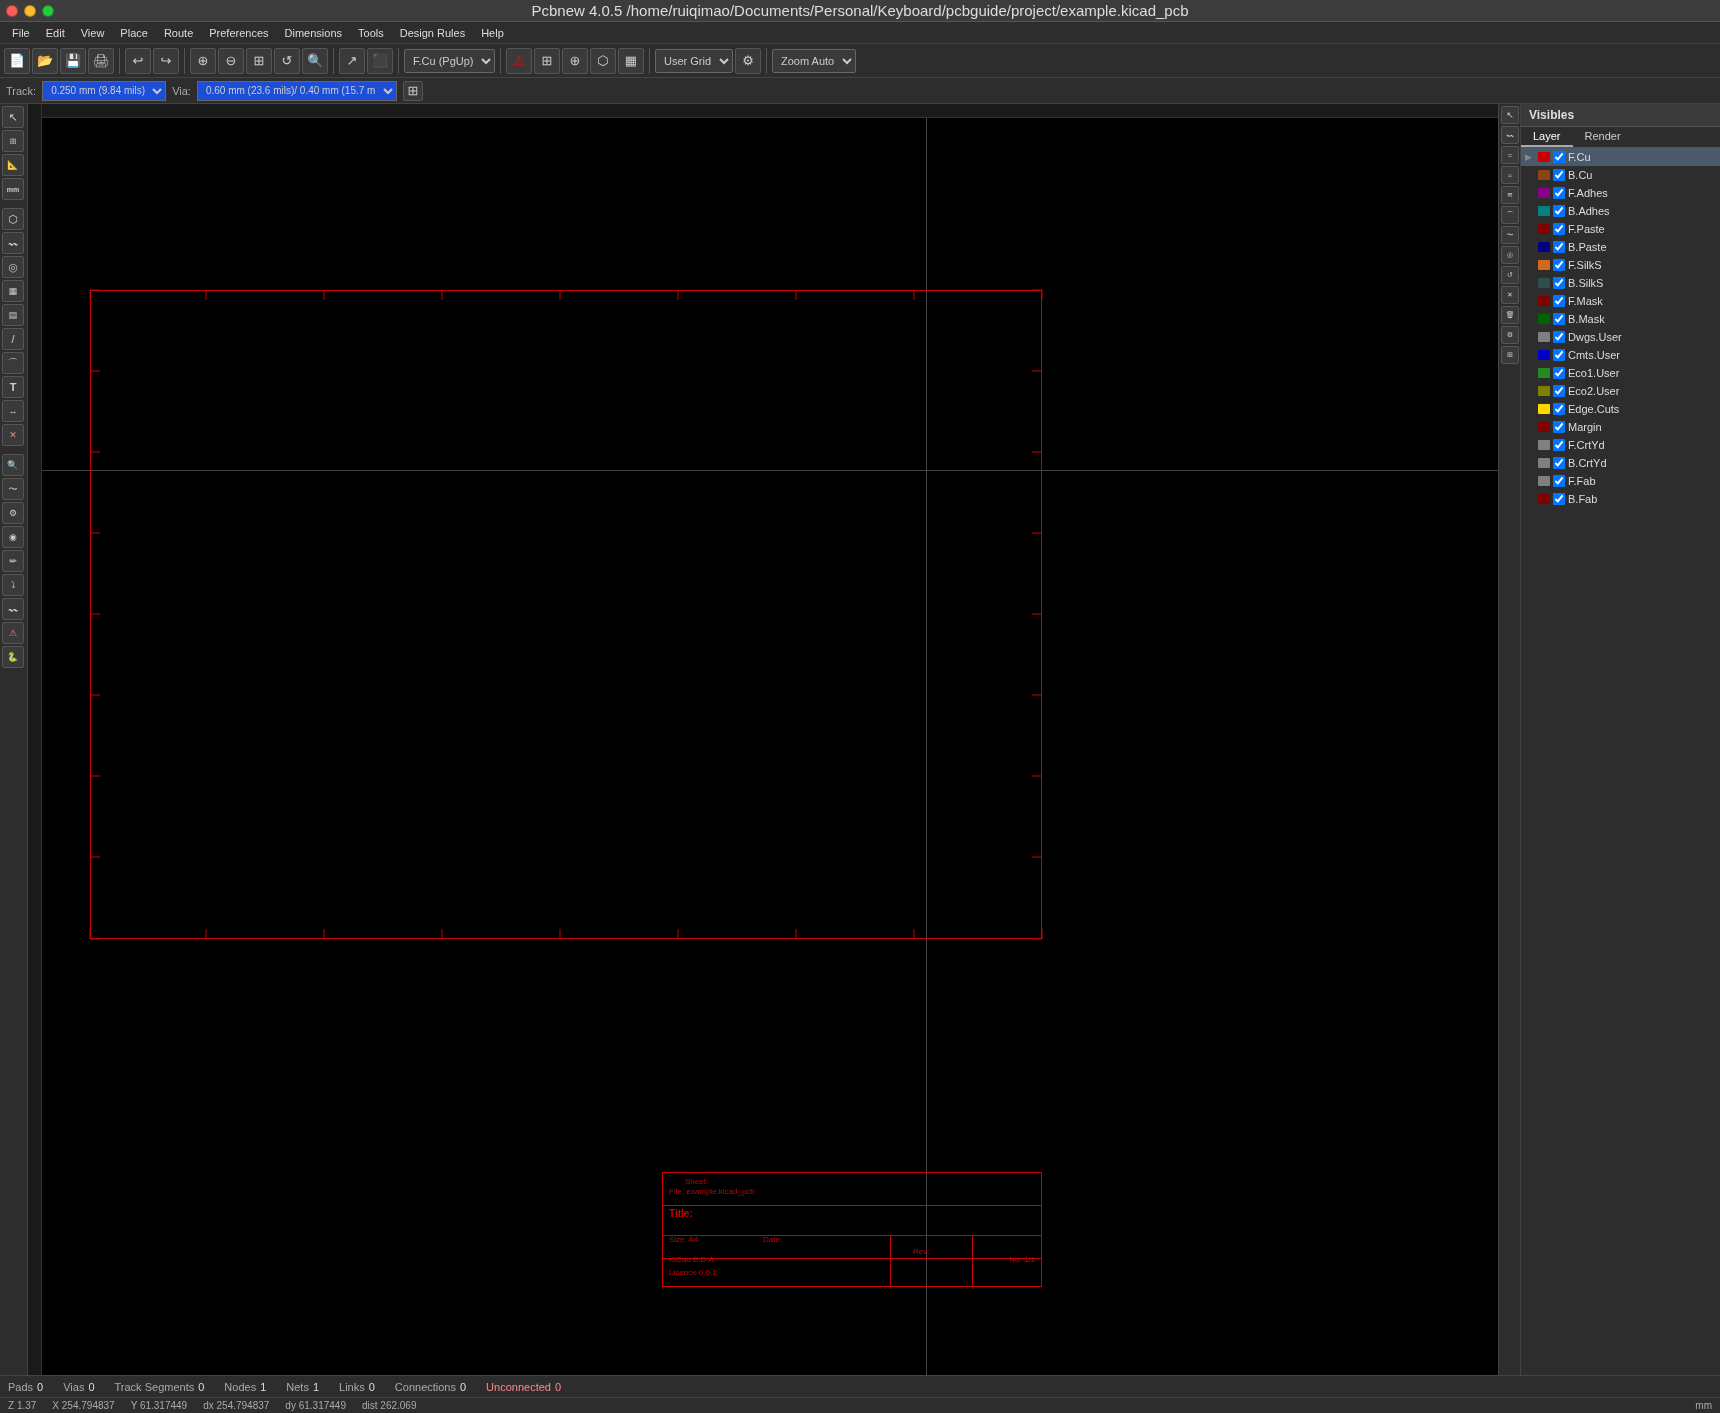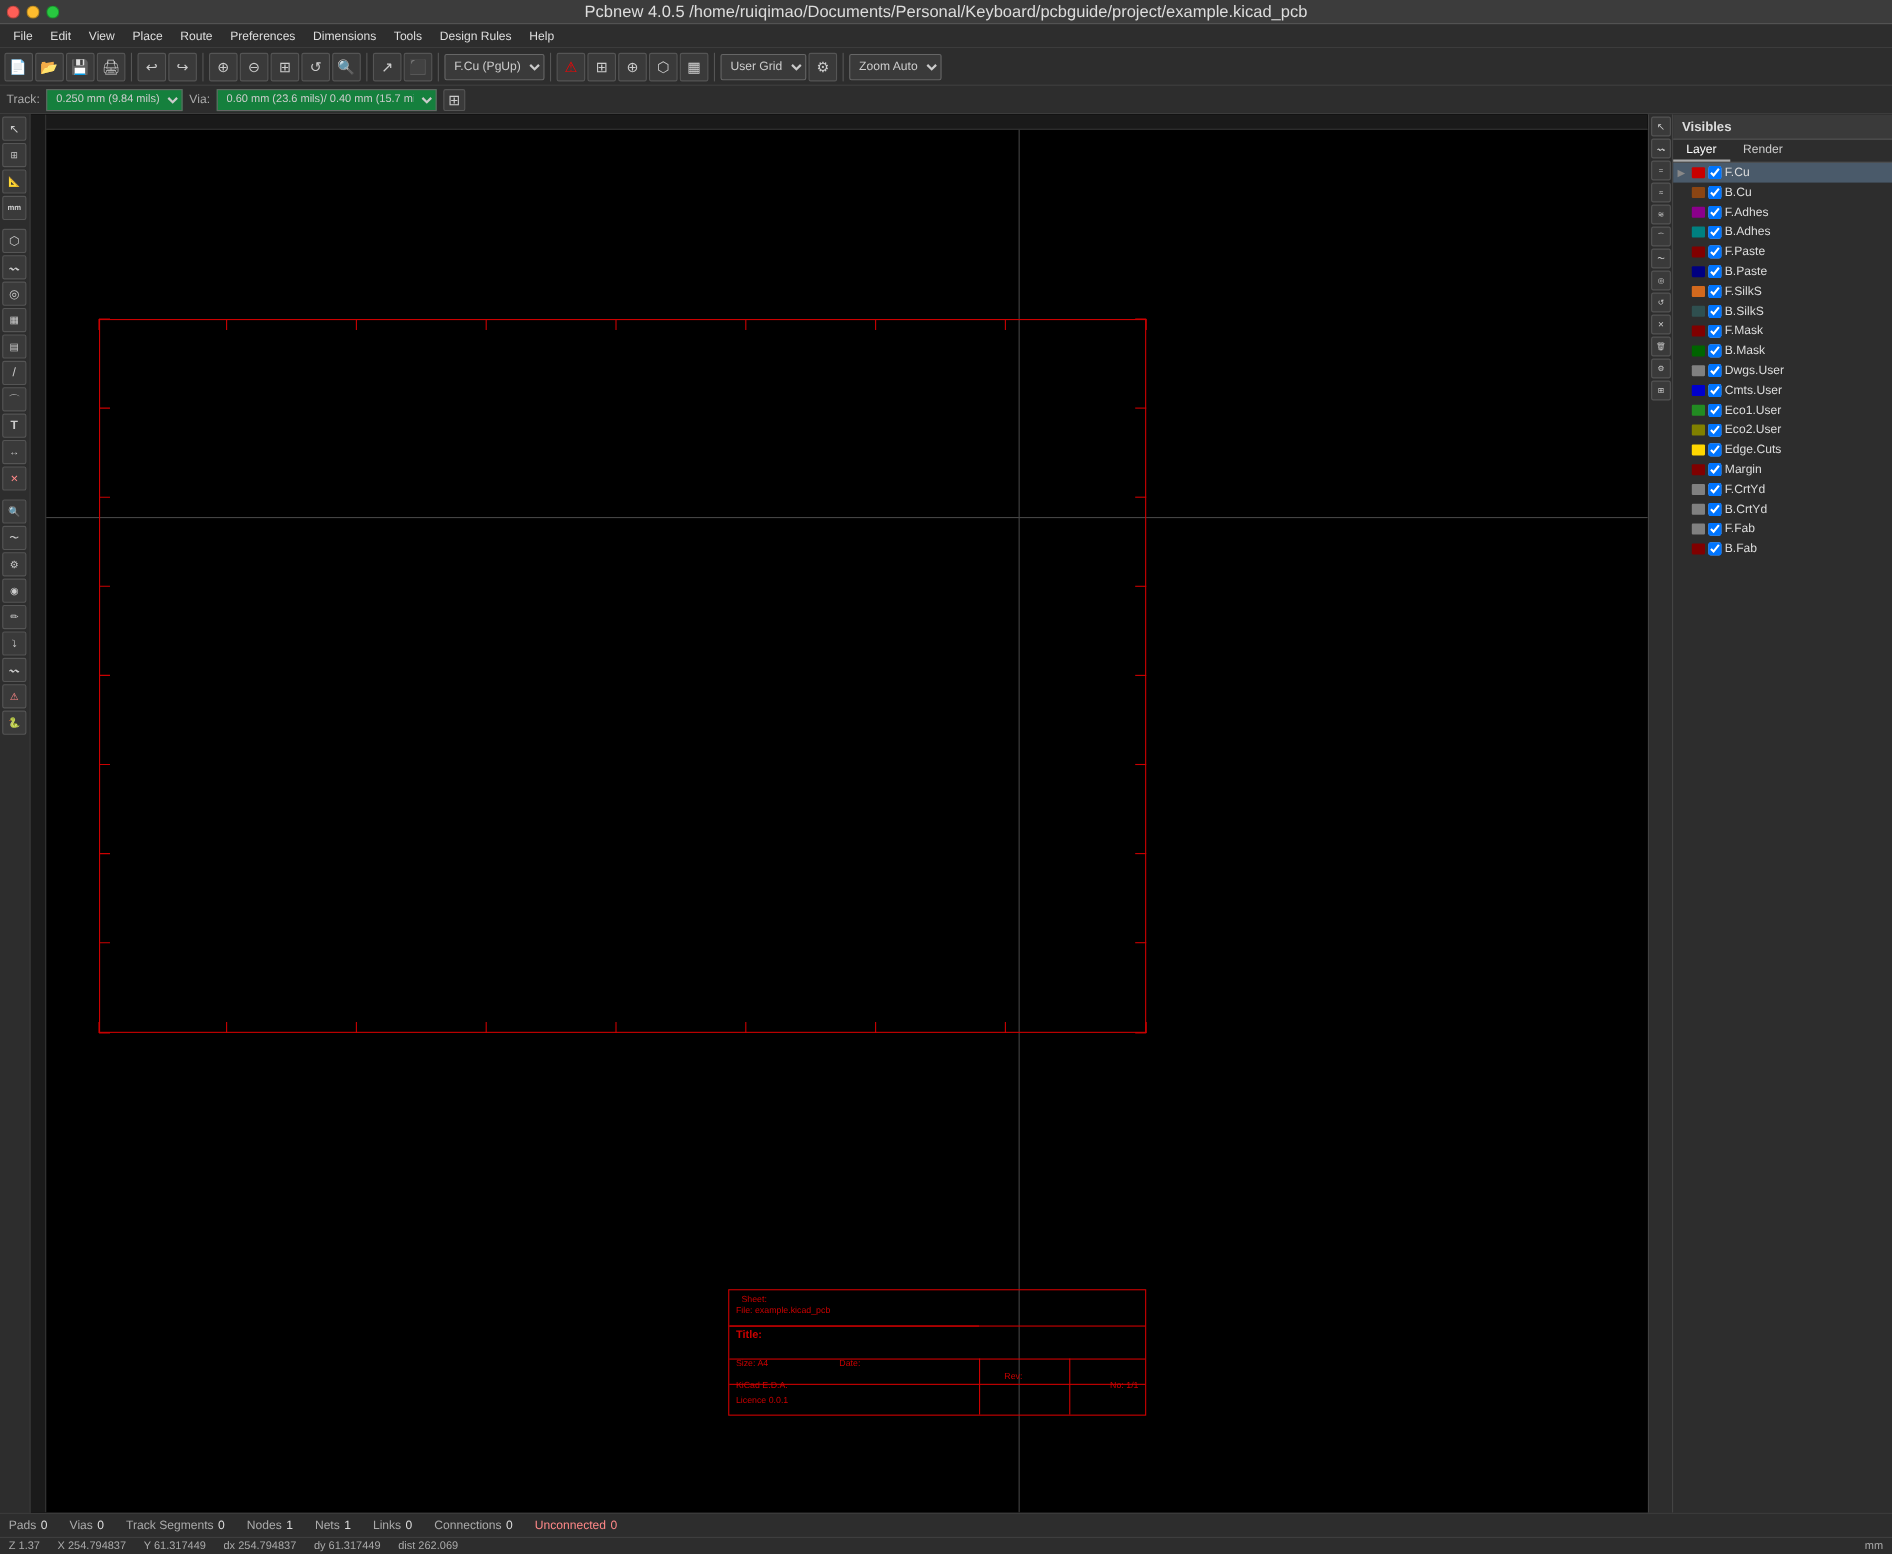--- a/index.html
+++ b/index.html
@@ -96,21 +96,21 @@
       background: #2d2d2d;
       height: 26px;
       display: flex;
       align-items: center;
       padding: 0 6px;
       gap: 6px;
       border-bottom: 1px solid #444;
     }
     .track-dropdown {
       height: 20px;
-      background: #15803d;
+      background: #1d4ed8;
       border: 1px solid #666;
       color: #ccc;
       font-size: 10px;
       padding: 0 4px;
       cursor: pointer;
     }
 
     
     #main-layout {
       display: flex;
@@ -442,21 +442,21 @@
 
         <div style="position:absolute; top:28%; left:0; right:0; height:1px; background:#c00;"></div>
         <div style="position:absolute; top:55%; left:0; right:0; height:1px; background:#c00;"></div>
         <div style="position:absolute; top:75%; left:0; right:0; height:1px; background:#c00;"></div>
 
         <div style="position:absolute; top:55%; left:60%; bottom:0; width:1px; background:#c00;"></div>
         <div style="position:absolute; top:55%; right:18%; bottom:0; width:1px; background:#c00;"></div>
 
         <div style="position:absolute; top:28%; left:0; width:60%; height:1px; background:#c00; top:28%;"></div>
 
-        <span class="title-text" style="left:11px; top:4px;">Sheet:</span>
+        <span class="title-text" style="left:22px; top:4px;">Sheet:</span>
         <span class="title-text" style="left:6px; top:14px;">File: example.kicad_pcb</span>
         <span class="title-text" style="left:6px; top:35px; font-weight:bold; font-size:10px;">Title:</span>
         <span class="title-text" style="left:6px; top:62px;">Size: A4</span>
         <span class="title-text" style="left:100px; top:62px;">Date:</span>
         <span class="title-text" style="left:250px; top:74px;">Rev:</span>
         <span class="title-text" style="left:6px; top:82px;">KiCad E.D.A.</span>
         <span class="title-text" style="left:6px; top:95px;">Licence 0.0.1</span>
         <span class="title-text" style="right:6px; top:82px;">No: 1/1</span>
       </div>
     </div>

